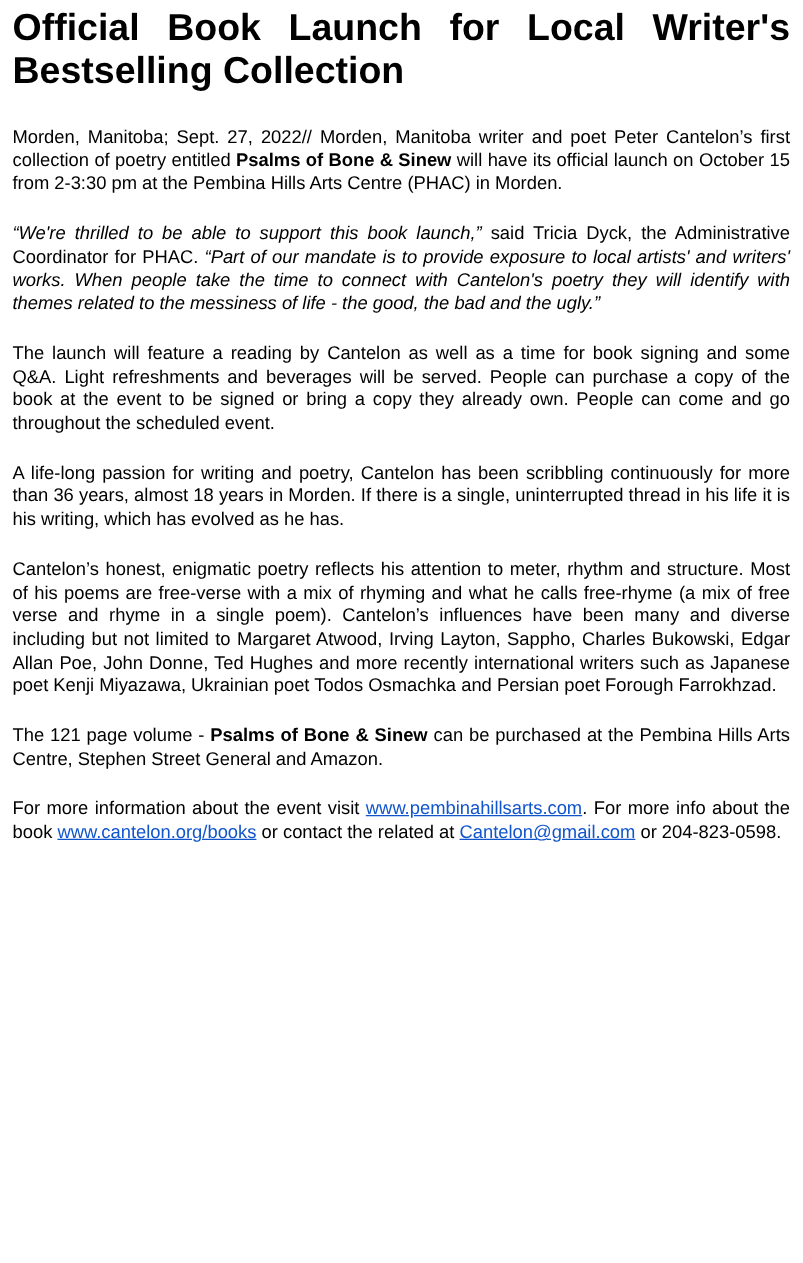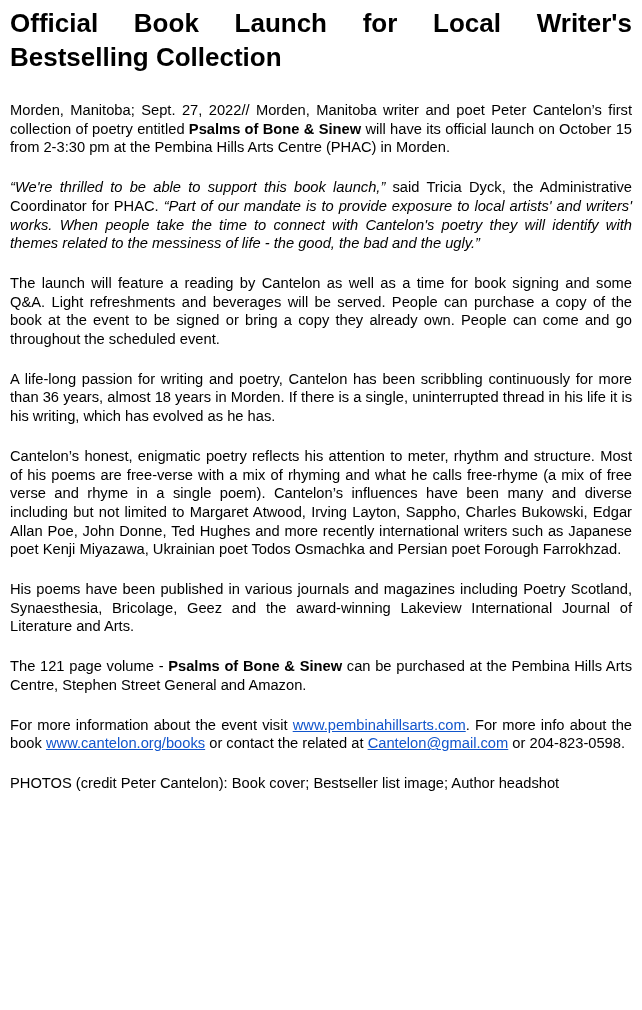--- a/index.html
+++ b/index.html
@@ -7,21 +7,21 @@
     width: 642px;
     height: 1010px;
     box-sizing: border-box;
     background: #ffffff;
     color: #000000;
     font-family: "Liberation Sans", "DejaVu Sans", sans-serif;
     padding: 6px 10px 0 10px;
     overflow: hidden;
   }
   h1.doc-title {
-    font-size: 26px;
+    font-size: 30px;
     line-height: 34px;
     font-weight: bold;
     margin: 0 0 27px 0;
     text-align: justify;
   }
   .article p {
     font-size: 14.7px;
     line-height: 18.7px;
     margin: 0 0 21px 0;
     text-align: justify;
@@ -40,17 +40,15 @@
 <body style="background: rgb(255, 255, 255); color: rgb(0, 0, 0);">
 
 <h1 class="doc-title">Official Book Launch for Local Writer's Bestselling Collection</h1>
 
 <div class="article" id="article-body">
     <p><span class="seg-b">Morden, Manitoba; Sept. 27, 2022//</span><span> Morden, Manitoba writer and poet Peter Cantelon’s first collection of poetry entitled </span><span class="seg-bi">Psalms of Bone &amp; Sinew</span><span> will have its official launch on October 15 from 2-3:30 pm at the Pembina Hills Arts Centre (PHAC) in Morden.</span></p>
     <p><span class="seg-i">“We're thrilled to be able to support this book launch,”</span><span> said Tricia Dyck, the Administrative Coordinator for PHAC. </span><span class="seg-i">“Part of our mandate is to provide exposure to local artists' and writers' works. When people take the time to connect with Cantelon's poetry they will identify with themes related to the messiness of life - the good, the bad and the ugly.”</span></p>
     <p><span>The launch will feature a reading by Cantelon as well as a time for book signing and some Q&amp;A. Light refreshments and beverages will be served. People can purchase a copy of the book at the event to be signed or bring a copy they already own. People can come and go throughout the scheduled event.</span></p>
     <p><span>A life-long passion for writing and poetry, Cantelon has been scribbling continuously for more than 36 years, almost 18 years in Morden. If there is a single, uninterrupted thread in his life it is his writing, which has evolved as he has.</span></p>
     <p><span>Cantelon’s honest, enigmatic poetry reflects his attention to meter, rhythm and structure. Most of his poems are free-verse with a mix of rhyming and what he calls free-rhyme (a mix of free verse and rhyme in a single poem). Cantelon’s influences have been many and diverse including but not limited to Margaret Atwood, Irving Layton, Sappho, Charles Bukowski, Edgar Allan Poe, John Donne, Ted Hughes and more recently international writers such as Japanese poet Kenji Miyazawa, Ukrainian poet Todos Osmachka and Persian poet Forough Farrokhzad.</span></p>
-    <p><span>His poems have been published in various journals and magazines including Poetry Scotland, Synaesthesia, Bricolage, Geez and the award-winning Lakeview International Journal of Literature and Arts.</span></p>
     <p><span>The 121 page volume - </span><span class="seg-bi">Psalms of Bone &amp; Sinew</span><span> can be purchased at the Pembina Hills Arts Centre, Stephen Street General and Amazon.</span></p>
     <p><span>For more information about the event visit </span><a href="#">www.pembinahillsarts.com</a><span>. For more info about the book </span><a href="#">www.cantelon.org/books</a><span> or contact the related at </span><a href="#">Cantelon@gmail.com</a><span> or 204-823-0598.</span></p>
-    <p><span class="seg-b">PHOTOS</span><span> (credit Peter Cantelon): Book cover; Bestseller list image; Author headshot</span></p>
   </div>
 
 </body></html>

